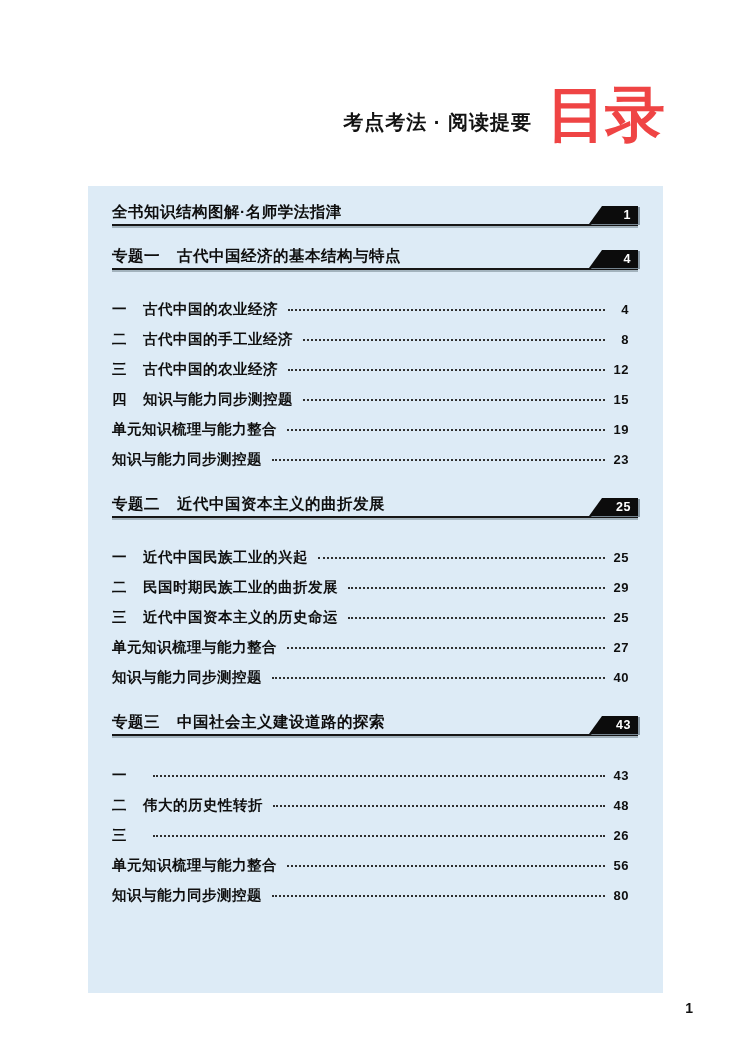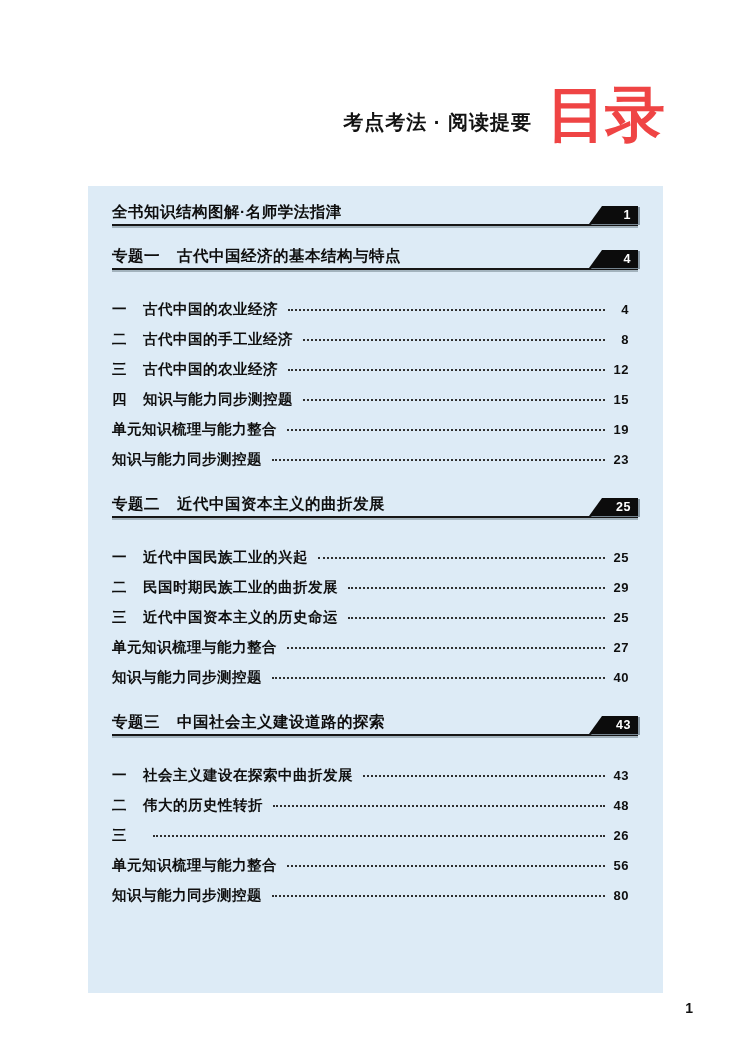--- a/index.html
+++ b/index.html
@@ -249,21 +249,20 @@
       <div class="section-header">
         <span class="sec-label">专题三</span>
         <span class="sec-title">中国社会主义建设道路的探索</span>
         <span class="page-badge-wrap">
           <span class="page-badge">43</span>
         </span>
       </div>
       <div class="toc-items">
         <div class="toc-item">
           <span class="item-num">一</span>
-          <span class="item-title">社会主义建设在探索中曲折发展</span>
           <span class="leader"></span>
           <span class="item-page">43</span>
         </div>
         <div class="toc-item">
           <span class="item-num">二</span>
           <span class="item-title">伟大的历史性转折</span>
           <span class="leader"></span>
           <span class="item-page">48</span>
         </div>
         <div class="toc-item">

